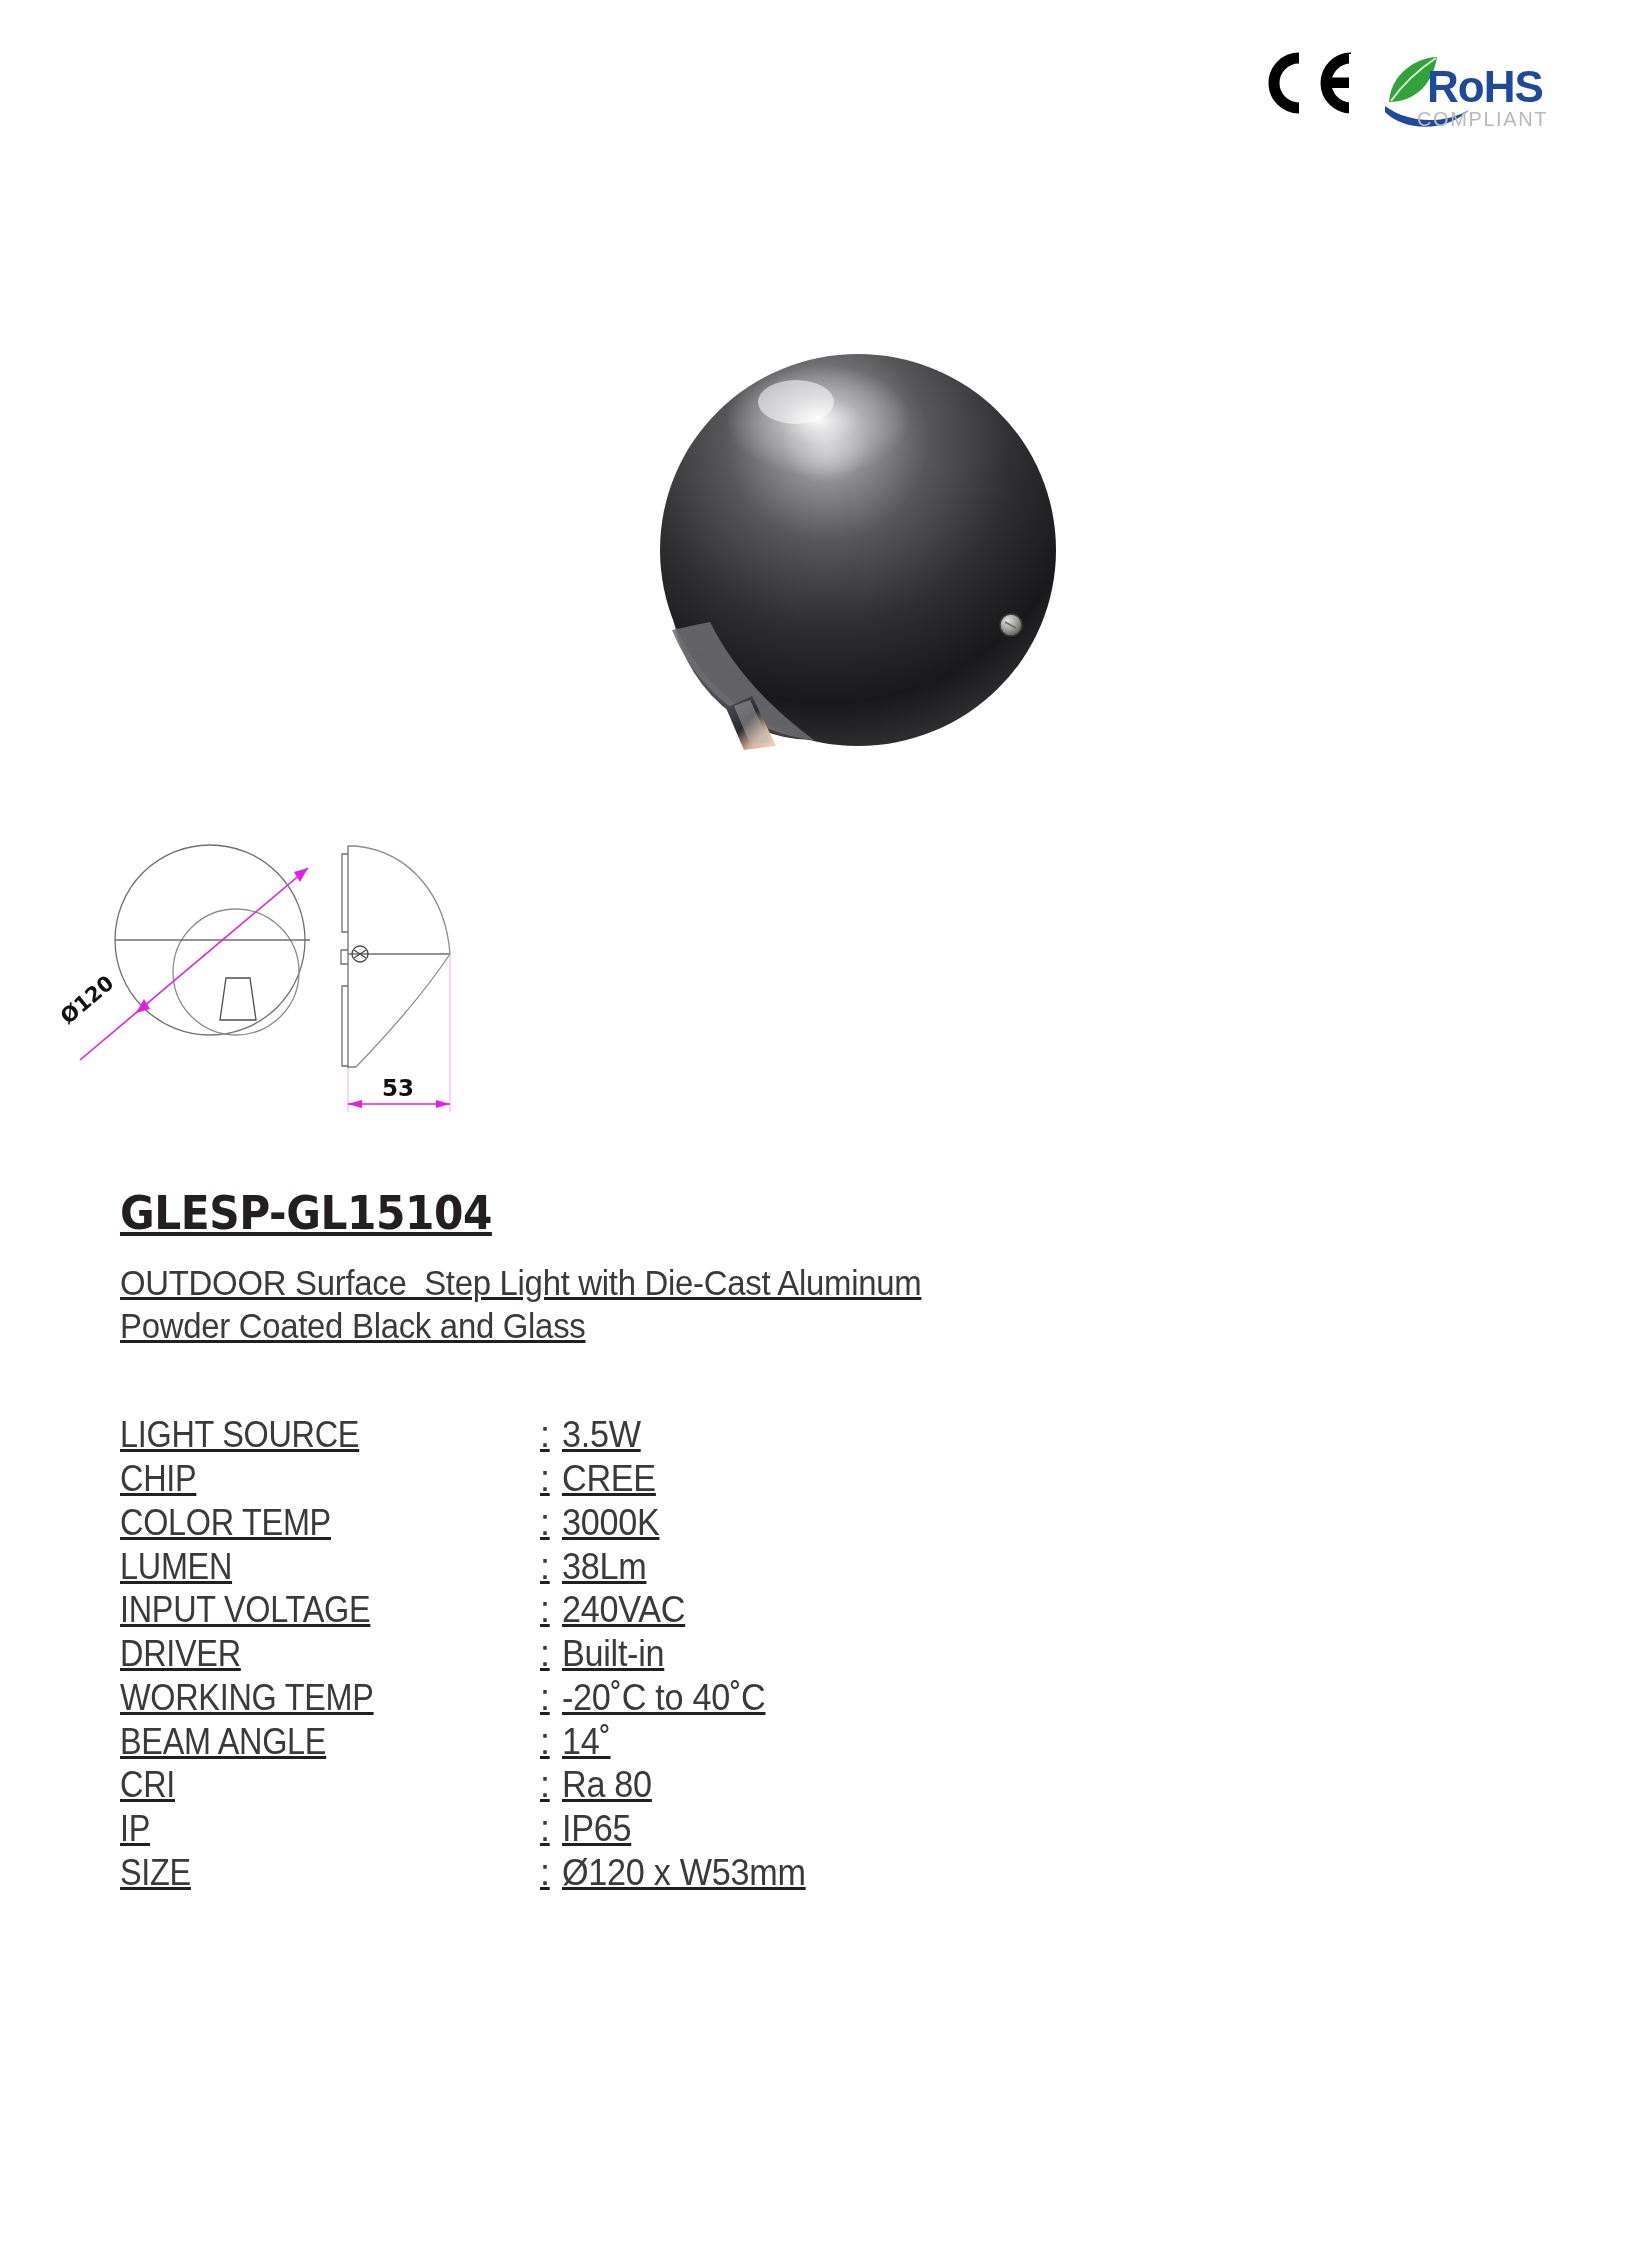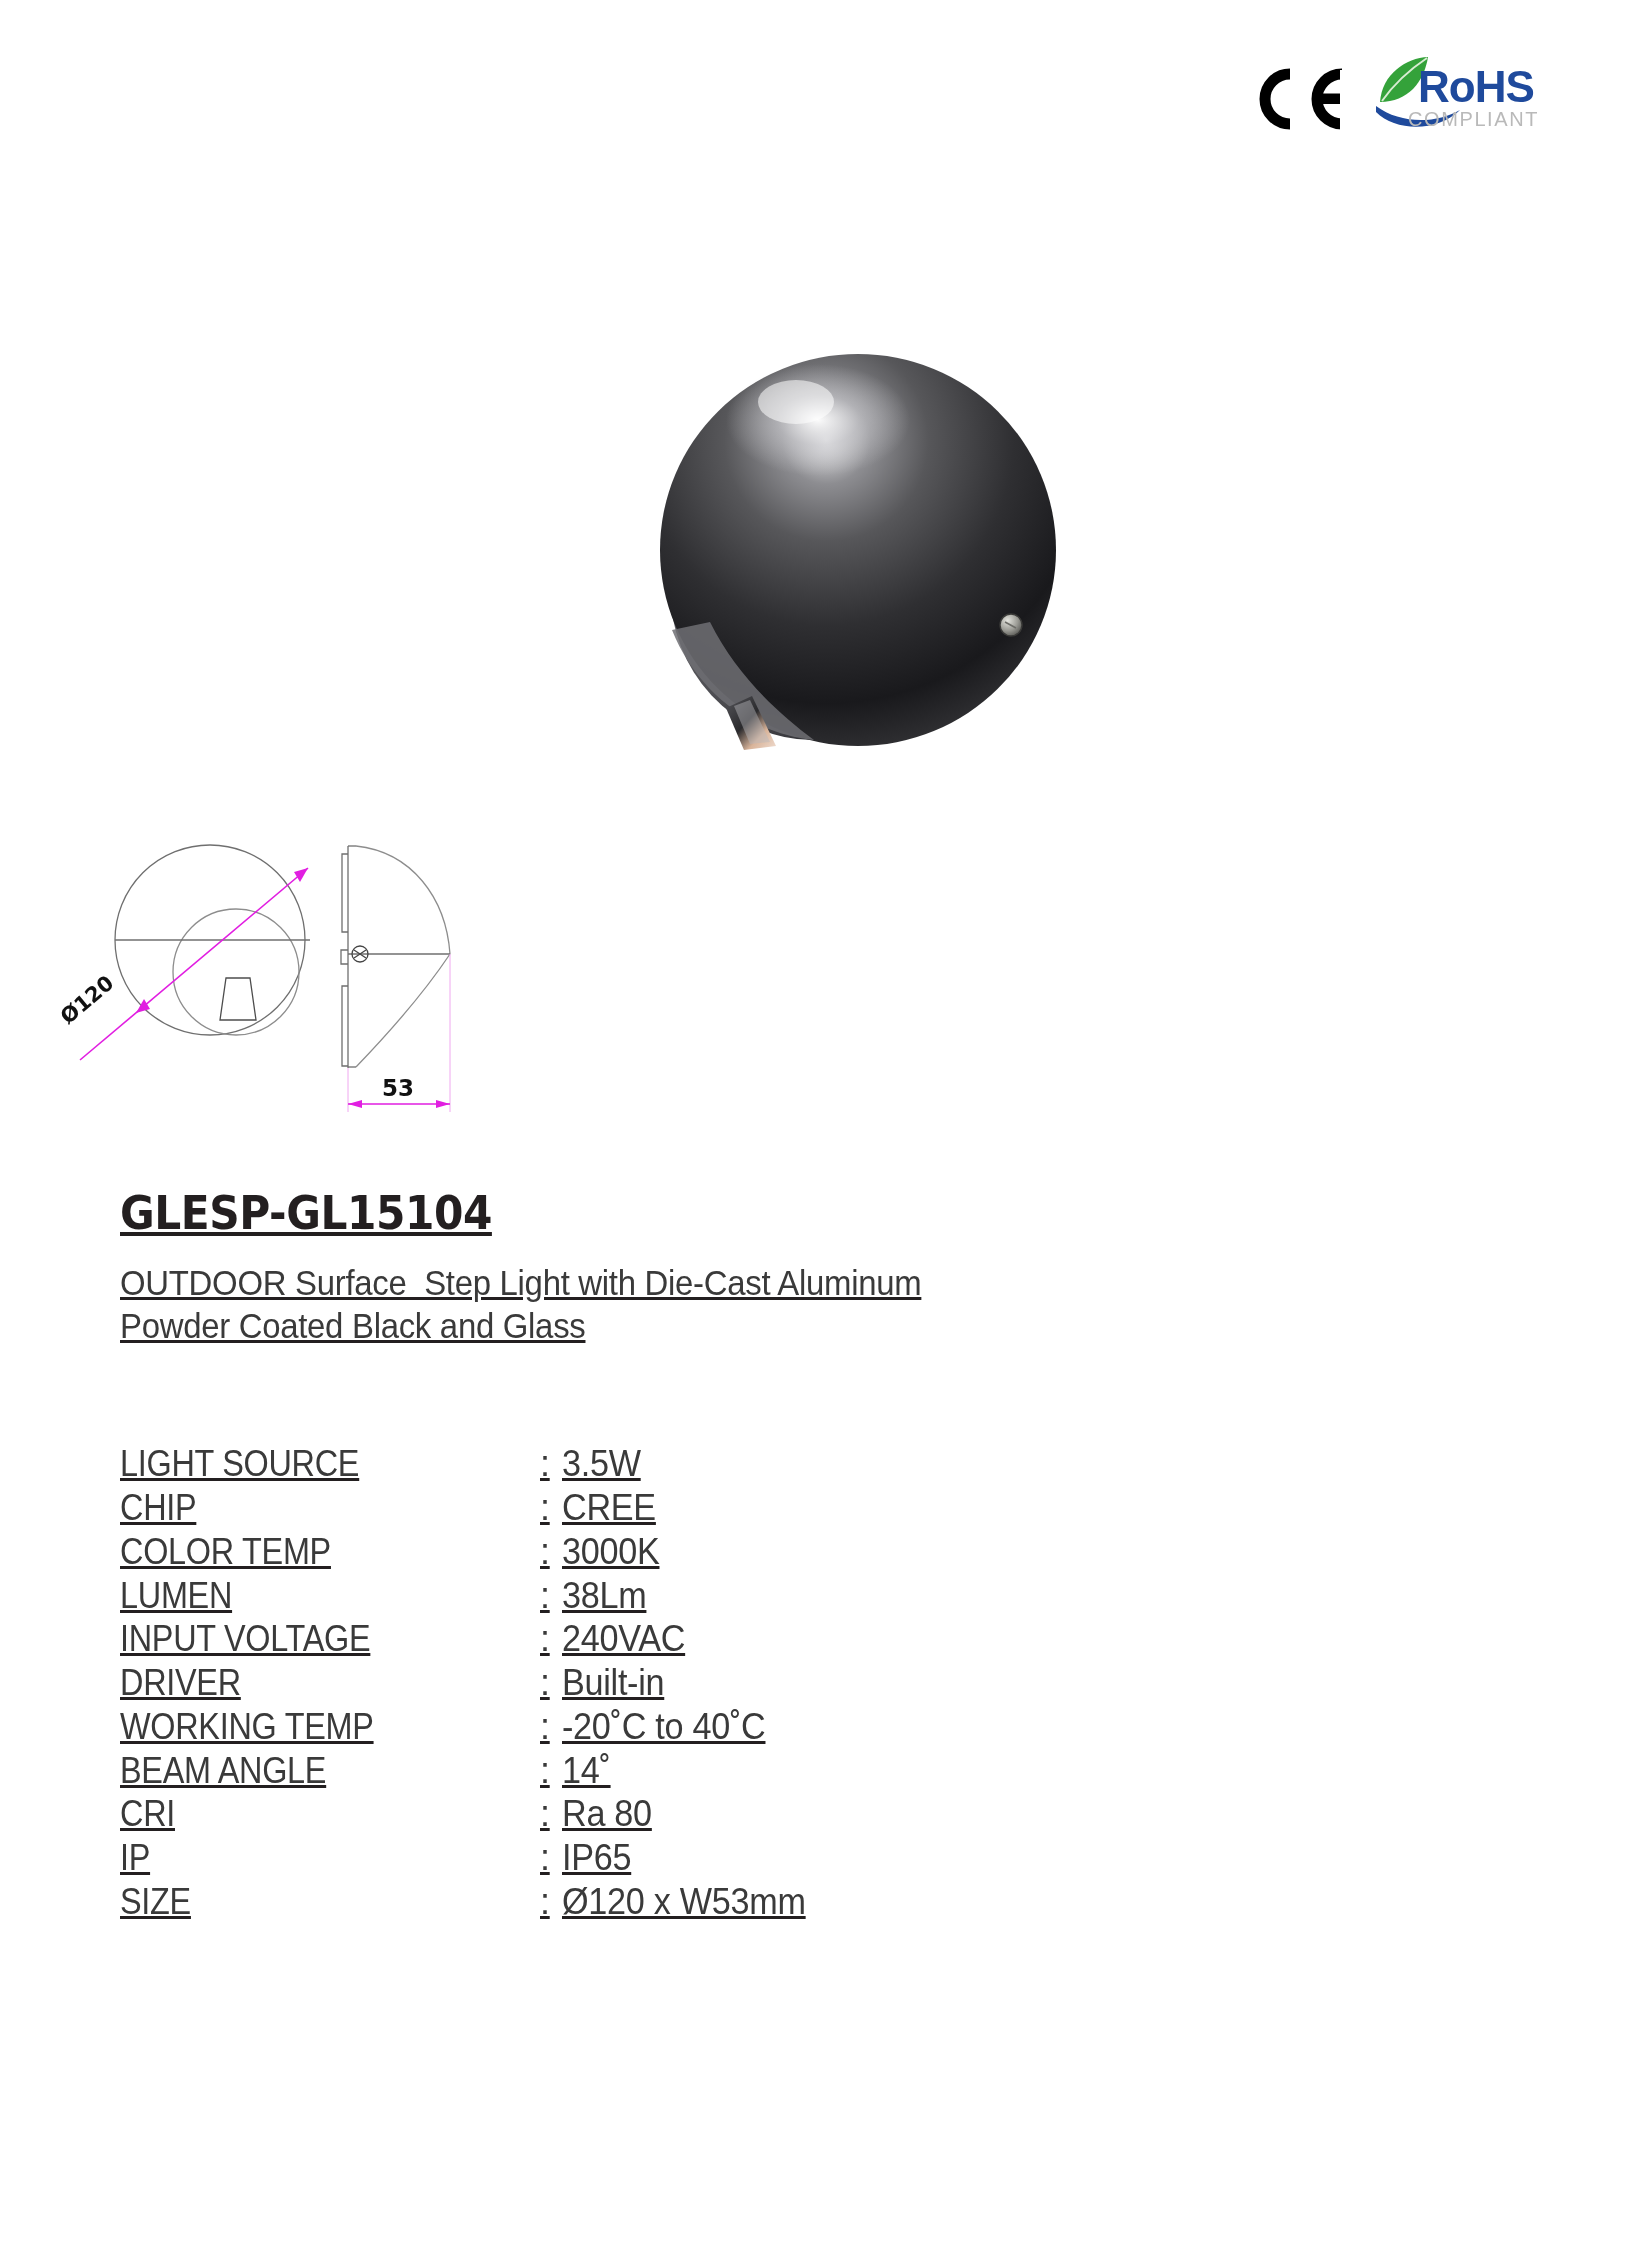--- a/index.html
+++ b/index.html
@@ -3,21 +3,21 @@
 <meta charset="utf-8">
 <style>
   html,body{margin:0;padding:0;background:#ffffff;}
   body{
     width:1625px;height:2250px;position:relative;overflow:hidden;
     font-family:"Liberation Sans", sans-serif;color:#231f20;
   }
   .page{position:absolute;inset:0;background:#fff;}
 
   
-  .certs{position:absolute;top:52px;right:75px;display:flex;align-items:flex-end;gap:26px;}
+  .certs{position:absolute;top:52px;right:66px;display:flex;align-items:flex-start;gap:26px;}
   .ce-mark{display:block;}
   .rohs{position:relative;width:178px;height:78px;}
   .rohs-svg{display:block;}
 
   
   .photo{position:absolute;left:600px;top:330px;width:500px;height:460px;}
   .photo svg{display:block;}
 
   
   .drawings{position:absolute;left:60px;top:820px;width:620px;height:310px;}
@@ -31,21 +31,21 @@
     color:#231f20;margin:0 0 26px 0;line-height:1.0;
     transform:scaleX(0.92);transform-origin:left center;
   }
   .desc{
     font-size:35px;line-height:1.22;color:#3a3a3a;margin:0;
     font-weight:300;letter-spacing:-0.3px;
     transform:scaleX(0.94);transform-origin:left center;
   }
   .desc-line{display:block;white-space:pre;}
 
-  .specs{margin-top:95px;}
+  .specs{margin-top:66px;}
   .spec-row{
     display:flex;align-items:baseline;
     font-size:36px;line-height:1.215;color:#3a3a3a;font-weight:300;
     letter-spacing:-0.3px;
   }
   .spec-label{
     width:420px;flex:0 0 420px;white-space:pre;
     transform:scaleX(0.9);transform-origin:left center;
   }
   .spec-colon{flex:0 0 22px;}

